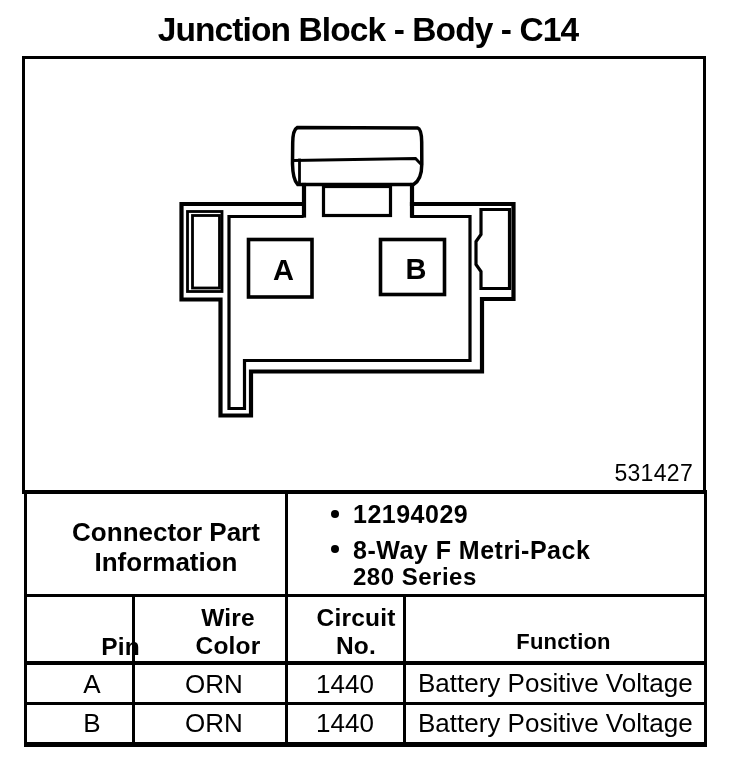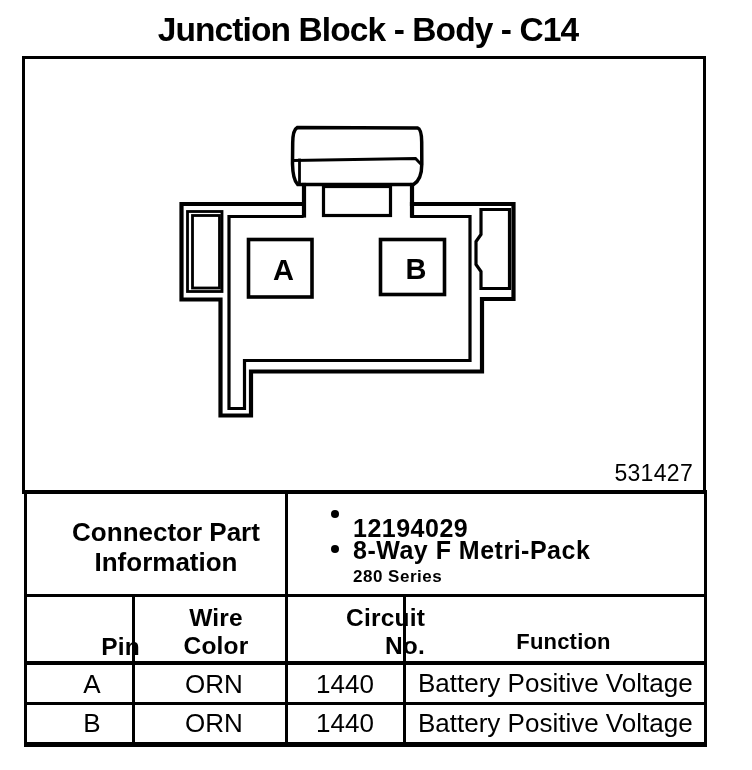--- a/index.html
+++ b/index.html
@@ -75,33 +75,33 @@
 <div class="ln" style="left:132px;top:594px;width:3px;height:152px;"></div>
 
 <div class="ln" style="left:285px;top:594px;width:3px;height:152px;"></div>
 
 <div class="ln" style="left:403px;top:594px;width:3px;height:152px;"></div>
 
 <div class="abs b" style="left:26px;top:517px;width:280px;text-align:center;font-size:26px;line-height:30px;">Connector Part<br>Information</div>
 
 <div class="abs" style="left:331px;top:510px;width:8px;height:8px;border-radius:50%;background:#000;"></div>
 
-<div class="abs b" style="left:353px;top:516px;font-size:25px;line-height:25px;letter-spacing:0.5px;">12194029</div>
+<div class="abs b" style="left:353px;top:502px;font-size:25px;line-height:25px;letter-spacing:0.5px;">12194029</div>
 
 <div class="abs" style="left:331px;top:545px;width:8px;height:8px;border-radius:50%;background:#000;"></div>
 
 <div class="abs b" style="left:353px;top:537.8px;font-size:25px;line-height:25px;letter-spacing:0.5px;">8-Way F Metri-Pack</div>
 
-<div class="abs b" style="left:353px;top:564.3px;font-size:17px;line-height:25px;letter-spacing:0.5px;">280 Series</div>
+<div class="abs b" style="left:353px;top:564.3px;font-size:24px;line-height:25px;letter-spacing:0.5px;">280 Series</div>
 
 <div class="abs b" style="left:24px;top:635px;width:135px;text-align:center;font-size:24.5px;line-height:24.5px;letter-spacing:0.2px;margin-left:29px;">Pin</div>
 
-<div class="abs b" style="left:135px;top:604px;width:162px;text-align:center;font-size:24.5px;line-height:28px;letter-spacing:0.2px;">Wire<br>Color</div>
+<div class="abs b" style="left:147px;top:604px;width:162px;text-align:center;font-size:24.5px;line-height:28px;letter-spacing:0.2px;">Wire<br>Color</div>
 
-<div class="abs b" style="left:287px;top:604px;width:138px;text-align:right;font-size:24.5px;line-height:28px;letter-spacing:0.2px;">Circuit<br>No.</div>
+<div class="abs b" style="left:287px;top:604px;width:138px;text-align:center;font-size:24.5px;line-height:28px;letter-spacing:0.2px;">Circuit<br>No.</div>
 
 <div class="abs b" style="left:405px;top:630.2px;width:317px;text-align:center;font-size:22px;line-height:24.5px;letter-spacing:0.2px;">Function</div>
 
 <div class="abs" style="left:24px;top:671px;width:136px;text-align:center;font-size:26px;line-height:26px;">A</div>
 
 <div class="abs" style="left:133px;top:671px;width:162px;text-align:center;font-size:26px;line-height:26px;">ORN</div>
 
 <div class="abs" style="left:287px;top:671px;width:116px;text-align:center;font-size:26px;line-height:26px;">1440</div>
 
 <div class="abs" style="left:418px;top:670px;font-size:26px;line-height:26px;">Battery Positive Voltage</div>

